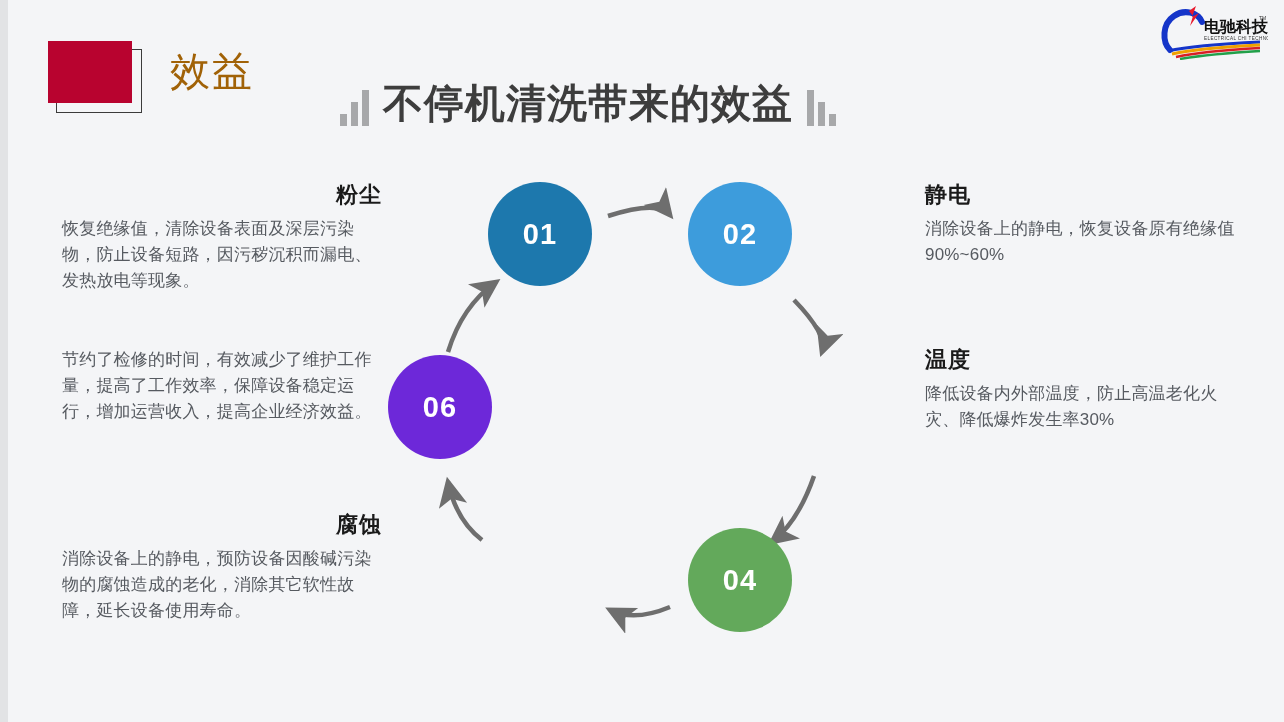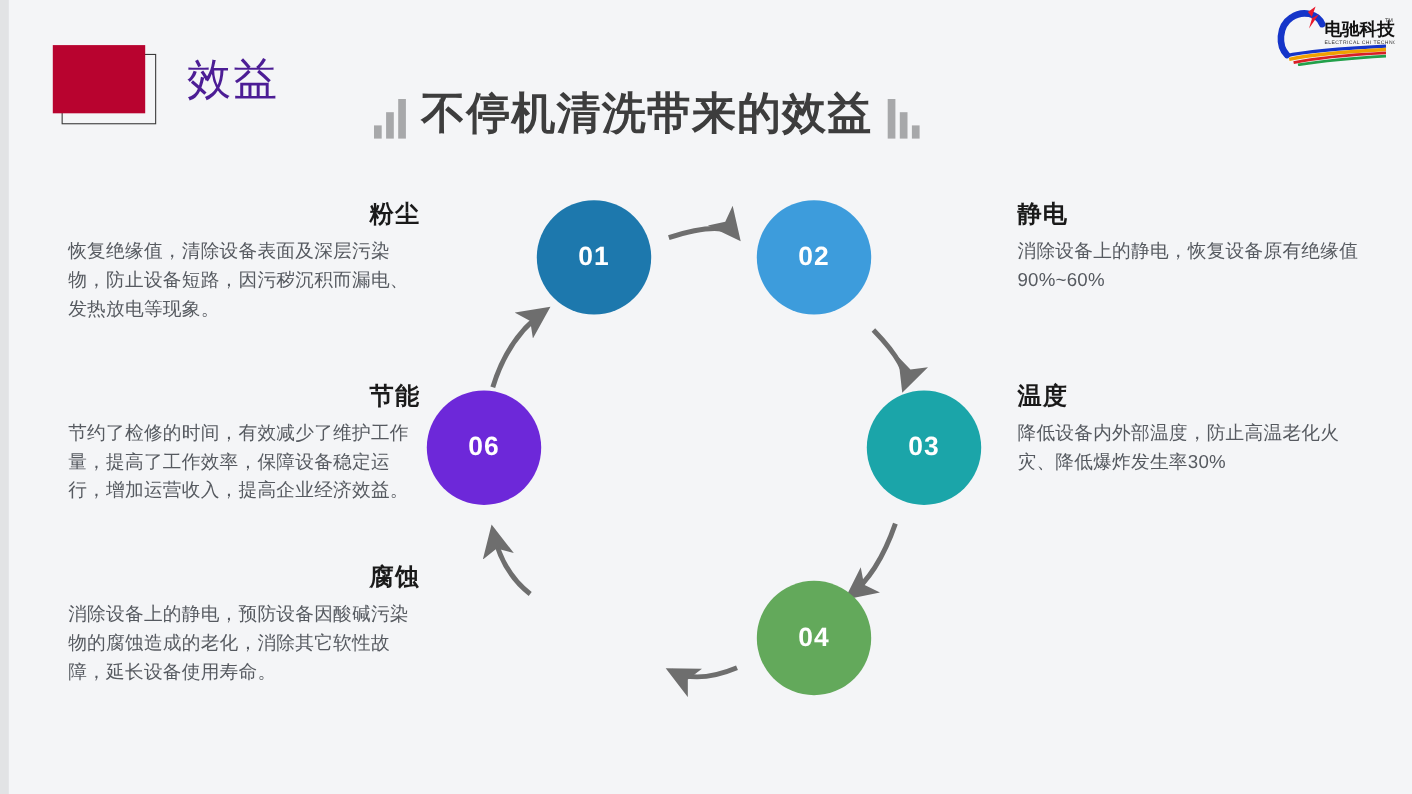--- a/index.html
+++ b/index.html
@@ -29,21 +29,21 @@
   .hdr-badge-outline{
     position:absolute;left:56px;top:49px;width:84px;height:62px;
     border:1.5px solid #3b3b3b;
     background:transparent;
     z-index:2;
   }
   .hdr-kicker{
     position:absolute;left:170px;top:48px;
     font-family:"Liberation Serif","DejaVu Serif",serif;
     font-size:40px;line-height:48px;
-    color:#4c1d95;
+    color:#a16207;
     letter-spacing:2px;
     font-weight:400;
     white-space:nowrap;
   }
   .hdr-title-wrap{
     position:absolute;left:340px;top:66px;
     display:flex;align-items:flex-end;gap:14px;
     height:60px;
   }
   .hdr-title{
@@ -65,21 +65,21 @@
     position:absolute;right:16px;top:4px;width:112px;height:56px;
   }
 
   
   .diagram{
     position:absolute;left:370px;top:170px;width:540px;height:500px;
   }
   .circle{
     position:absolute;border-radius:50%;
     display:flex;align-items:center;justify-content:center;
-    color:#ffffff;font-weight:bold;font-size:24px;
+    color:#ffffff;font-weight:bold;font-size:29px;
     letter-spacing:1px;
     font-family:"Liberation Sans","DejaVu Sans",sans-serif;
   }
   .c01{width:104px;height:104px;left:118px;top:12px;background:#1d78ad;}
   .c02{width:104px;height:104px;left:318px;top:12px;background:#3d9cdc;}
   .c03{width:104px;height:104px;left:418px;top:185px;background:#1ba5a9;}
   .c04{width:104px;height:104px;left:318px;top:358px;background:#63a95b;}
   .c05{width:104px;height:104px;left:118px;top:358px;background:#9dc34d;}
   .c06{width:104px;height:104px;left:18px;top:185px;background:#6d28d9;}
   .arrows{position:absolute;left:0;top:0;width:540px;height:500px;}
@@ -154,32 +154,30 @@
       <path d="M238 46 Q288 30 300 45" fill="none" stroke="#6e6e6e" stroke-width="4.5" marker-end="url(#ah)"></path>
       <path d="M424 130 Q458 165 452 182" fill="none" stroke="#6e6e6e" stroke-width="4.5" marker-end="url(#ah)"></path>
       <path d="M444 306 Q428 352 402 372" fill="none" stroke="#6e6e6e" stroke-width="4.5" marker-end="url(#ah)"></path>
       <path d="M300 437 Q264 452 240 440" fill="none" stroke="#6e6e6e" stroke-width="4.5" marker-end="url(#ah)"></path>
       <path d="M112 370 Q86 350 78 312" fill="none" stroke="#6e6e6e" stroke-width="4.5" marker-end="url(#ah)"></path>
       <path d="M78 182 Q92 136 126 112" fill="none" stroke="#6e6e6e" stroke-width="4.5" marker-end="url(#ah)"></path>
     </svg>
 
     <div class="circle c01">01</div>
     <div class="circle c02">02</div>
-    <div class="circle c03">03</div>
     <div class="circle c04">04</div>
     <div class="circle c06">06</div>
   </div>
 
   <div class="blk left b-dust">
     <p class="h">粉尘</p>
     <p class="p">恢复绝缘值，清除设备表面及深层污染物，防止设备短路，因污秽沉积而漏电、发热放电等现象。</p>
   </div>
 
   <div class="blk left b-energy">
-    <p class="h">节能</p>
     <p class="p">节约了检修的时间，有效减少了维护工作量，提高了工作效率，保障设备稳定运行，增加运营收入，提高企业经济效益。</p>
   </div>
 
   <div class="blk left b-corrosion">
     <p class="h">腐蚀</p>
     <p class="p">消除设备上的静电，预防设备因酸碱污染物的腐蚀造成的老化，消除其它软性故障，延长设备使用寿命。</p>
   </div>
 
   <div class="blk right b-static">
     <p class="h">静电</p>

